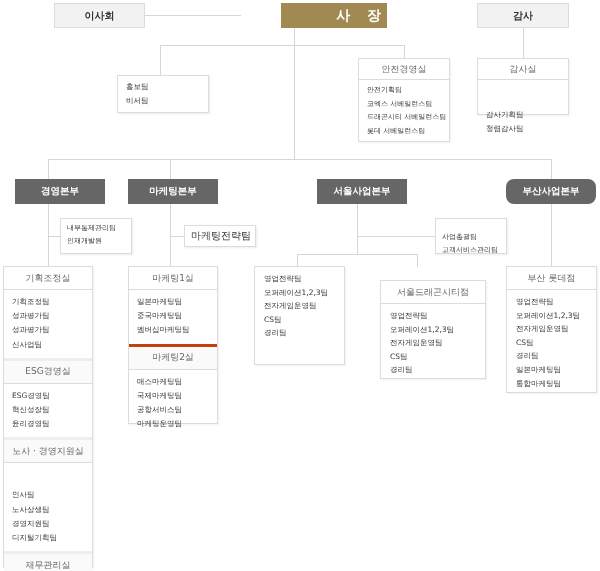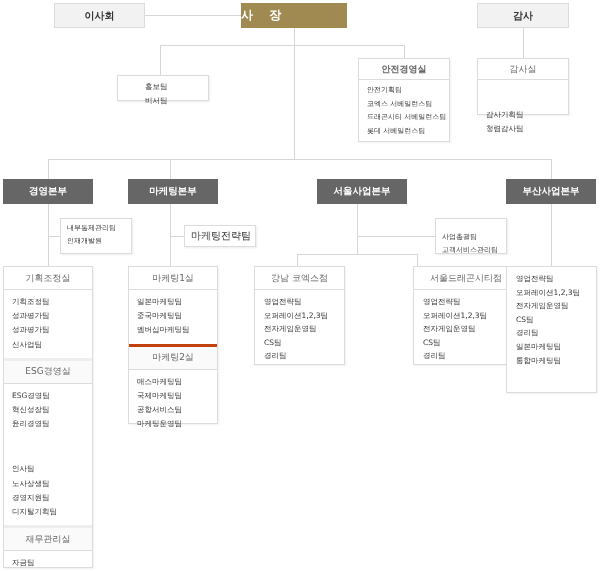--- a/index.html
+++ b/index.html
@@ -3,22 +3,22 @@
 <meta charset="utf-8">
 <style>
   html, body { margin:0; padding:0; background:#ffffff; }
   body { width:600px; height:571px; position:relative; overflow:hidden;
          font-family:"DejaVu Sans", sans-serif; color:#333; }
   .abs { position:absolute; box-sizing:border-box; }
   .line-h { position:absolute; height:1px; background:#d6d6d6; }
   .line-v { position:absolute; width:1px; background:#d6d6d6; }
   .top-box { background:#f2f2f2; border:1px solid #dcdcdc; display:flex; align-items:center;
              justify-content:center; font-size:10px; font-weight:bold; color:#333; }
-  .ceo { background:#a08a52; color:#fff; font-weight:bold; letter-spacing:6px; font-size:12px;
-         display:flex; align-items:center; justify-content:flex-start; }
+  .ceo { background:#a08a52; color:#fff; font-weight:bold; letter-spacing:6px; font-size:14px;
+         display:flex; align-items:center; justify-content:flex-end;margin-left:40px; }
   .hq { background:#666666; color:#fff; font-size:9.5px; font-weight:bold; display:flex;
         align-items:center; justify-content:center; }
   .team-box { background:#fff; border:1px solid #dcdcdc; box-shadow:1px 1px 2px rgba(0,0,0,0.08);
               padding:6px 10px; font-size:7.5px; color:#333; line-height:14px; }
   .team-box div { white-space:nowrap; }
   .dept { background:#fff; border:1px solid #dcdcdc; box-shadow:1px 1px 2px rgba(0,0,0,0.06); }
   .dept-title { height:22px; border-bottom:1px solid #dcdcdc; display:flex; align-items:center;
                 justify-content:center; font-size:9px; color:#666; background:#fff; }
   .dept-list { padding:6px 10px 8px 10px; font-size:7.5px; line-height:14.5px; color:#333; }
   .dept-list div { white-space:nowrap; }
@@ -55,53 +55,53 @@
 <div class="abs top-box" style="left:54px; top:3px; width:91px; height:25px;">
   <span>이사회</span>
 </div>
 <div class="abs ceo" style="left:241px; top:3px; width:106px; height:25px;">
   <span>사 장</span>
 </div>
 <div class="abs top-box" style="left:477px; top:3px; width:92px; height:25px;">
   <span>감사</span>
 </div>
 
-<div class="abs team-box" style="left:117px; top:75px; width:92px; height:26px; padding:4px 27px; line-height:14px;">
+<div class="abs team-box" style="left:117px; top:75px; width:92px; height:38px; padding:4px 8px; line-height:14px;">
   <div>홍보팀</div>
   <div>비서팀</div>
 </div>
 
 <div class="abs dept" style="left:358px; top:58px; width:92px; height:84px;">
-  <div class="dept-title" style="height:20px;font-weight:bold;">안전경영실</div>
+  <div class="dept-title" style="height:20px;">안전경영실</div>
   <div class="dept-list" style="padding:4px 8px; line-height:13.5px; font-size:7px;">
     <div>안전기획팀</div>
     <div>코엑스 서베일런스팀</div>
     <div>드래곤시티 서베일런스팀</div>
     <div>롯데 서베일런스팀</div>
   </div>
 </div>
 
 <div class="abs dept" style="left:477px; top:58px; width:92px; height:57px;">
   <div class="dept-title" style="height:20px;">감사실</div>
   <div class="dept-list" style="padding:4px 8px; line-height:13.5px;margin-top:24px;">
     <div>감사기획팀</div>
     <div>청렴감사팀</div>
   </div>
 </div>
 
-<div class="abs hq" style="left:3px; top:179px; width:90px; height:25px;">
+<div class="abs hq" style="left:15px; top:179px; width:90px; height:25px;">
   <span>경영본부</span>
 </div>
 <div class="abs hq" style="left:128px; top:179px; width:90px; height:25px;">
   <span>마케팅본부</span>
 </div>
 <div class="abs hq" style="left:317px; top:179px; width:90px; height:25px;">
   <span>서울사업본부</span>
 </div>
-<div class="abs hq" style="left:506px; top:179px; width:90px; height:25px;">
+<div class="abs hq" style="left:506px; top:179px; width:90px; height:25px;border-radius:8px;">
   <span>부산사업본부</span>
 </div>
 
 <div class="abs team-box" style="left:60px; top:218px; width:72px; height:36px; padding:3px 6px; line-height:13px; font-size:7px;">
   <div>내부통제관리팀</div>
   <div>인재개발원</div>
 </div>
 <div class="abs team-box" style="left:184px; top:225px; width:72px; height:22px; padding:3px 6px; line-height:14px; font-size:10px;">
   <div>마케팅전략팀</div>
 </div>
@@ -117,20 +117,21 @@
     <div>성과평가팀</div>
     <div>성과평가팀</div>
     <div>신사업팀</div>
   </div>
   <div class="sub-title" style="border-top:3px solid #eeeeee;">ESG경영실</div>
   <div class="dept-list" style="padding:5px 8px 6px 8px; line-height:14.2px;">
     <div>ESG경영팀</div>
     <div>혁신성장팀</div>
     <div>윤리경영팀</div>
   </div>
+  <div class="sub-title" style="border-top:3px solid #eeeeee;">노사 · 경영지원실</div>
   <div class="dept-list" style="padding:5px 8px 6px 8px; line-height:14.2px;margin-top:20px;">
     <div>인사팀</div>
     <div>노사상생팀</div>
     <div>경영지원팀</div>
     <div>디지털기획팀</div>
   </div>
   <div class="sub-title" style="border-top:3px solid #eeeeee;">재무관리실</div>
   <div class="dept-list" style="padding:5px 8px 6px 8px; line-height:14.2px;">
     <div>자금팀</div>
 
@@ -147,41 +148,41 @@
   <div class="sub-title" style="border-top:3px solid #c2410c;">마케팅2실</div>
   <div class="dept-list" style="padding:5px 8px 6px 8px; line-height:14.2px;">
     <div>매스마케팅팀</div>
     <div>국제마케팅팀</div>
     <div>공항서비스팀</div>
     <div>마케팅운영팀</div>
   </div>
 </div>
 
 <div class="abs dept" style="left:254px; top:266px; width:91px; height:99px;">
-  <div class="dept-title">강남 코엑스점</div>
   <div class="dept-list" style="padding:5px 9px 6px 9px; line-height:13.6px;">
     <div>영업전략팀</div>
     <div>오퍼레이션1,2,3팀</div>
     <div>전자게임운영팀</div>
     <div>CS팀</div>
     <div>경리팀</div>
   </div>
 </div>
-<div class="abs dept" style="left:380px; top:266px; width:106px; height:99px;margin-left:33px;">
+<div class="abs dept" style="left:380px; top:280px; width:106px; height:99px;">
   <div class="dept-title">서울드래곤시티점</div>
   <div class="dept-list" style="padding:5px 9px 6px 9px; line-height:13.6px;">
     <div>영업전략팀</div>
     <div>오퍼레이션1,2,3팀</div>
     <div>전자게임운영팀</div>
     <div>CS팀</div>
     <div>경리팀</div>
   </div>
 </div>
 
 <div class="abs dept" style="left:506px; top:266px; width:91px; height:127px;">
+  <div class="dept-title">부산 롯데점</div>
   <div class="dept-list" style="padding:5px 9px 6px 9px; line-height:13.6px;">
     <div>영업전략팀</div>
     <div>오퍼레이션1,2,3팀</div>
     <div>전자게임운영팀</div>
     <div>CS팀</div>
     <div>경리팀</div>
     <div>일본마케팅팀</div>
     <div>통합마케팅팀</div>
   </div>
 </div>

